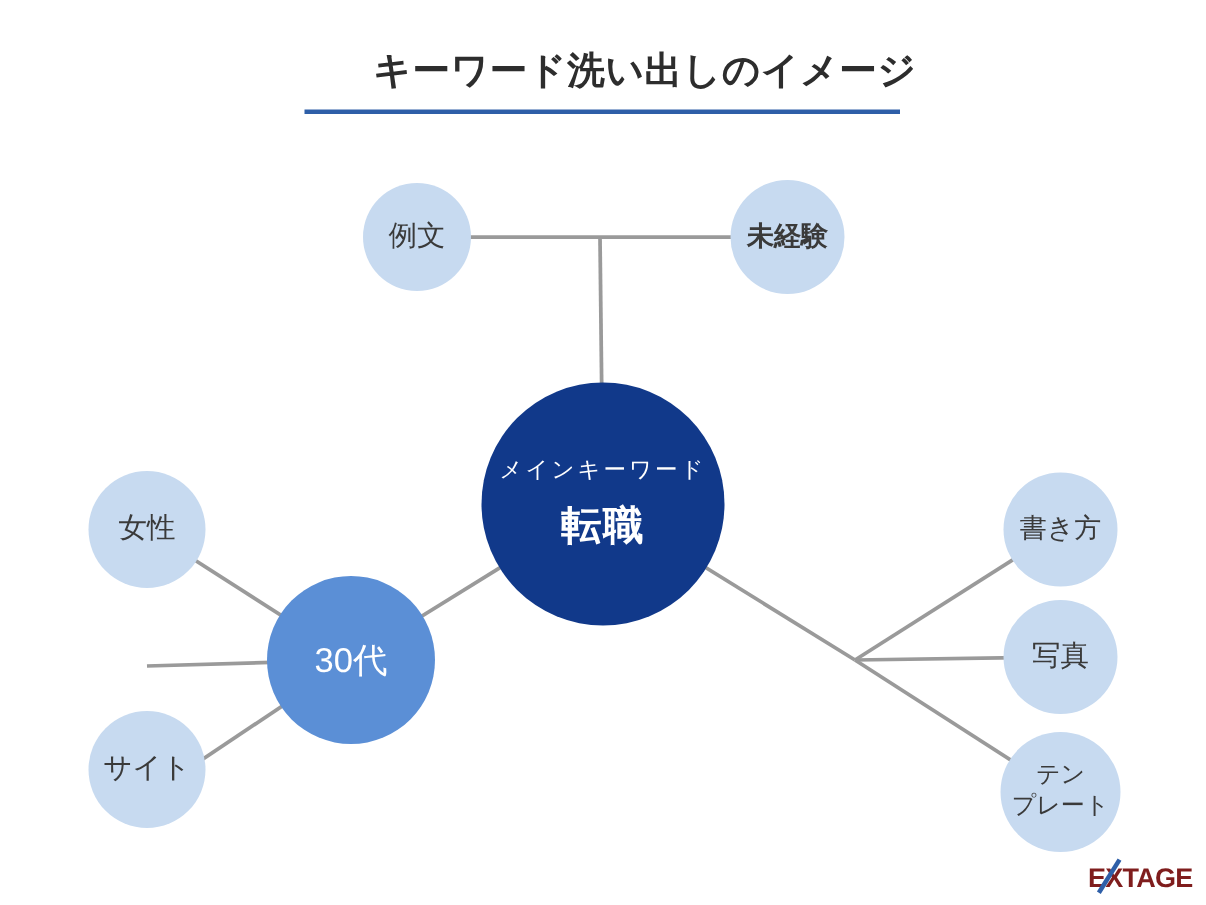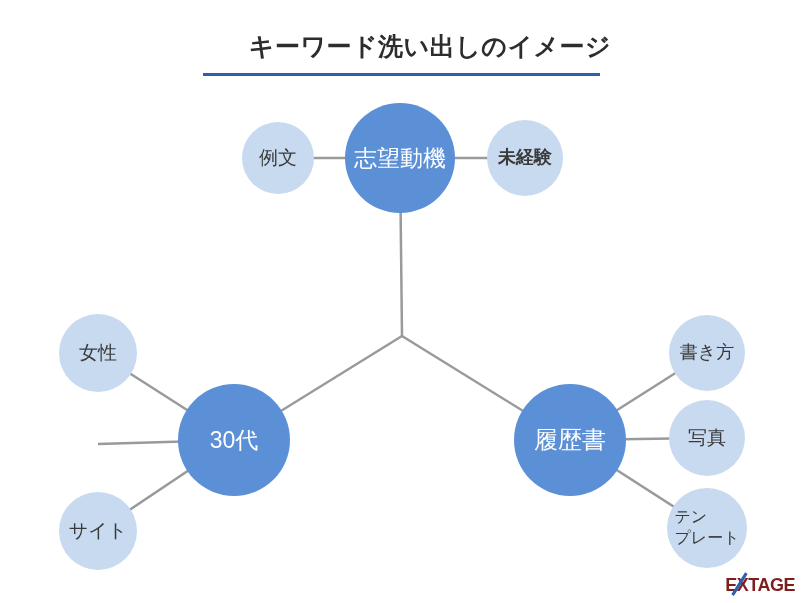--- a/index.html
+++ b/index.html
@@ -53,21 +53,21 @@
   }
 
   
   .node {
     position: absolute;
     border-radius: 50%;
     display: flex;
     flex-direction: column;
     align-items: center;
     justify-content: center;
-    text-align: left;
+    text-align: center;
   }
   .node-main {
     left: 321px; top: 255px;
     width: 162px; height: 162px;
     background: #11398a;
     color: #ffffff;
   }
   .node-main .tag {
     font-size: 15px;
     letter-spacing: 2px;
@@ -89,21 +89,21 @@
   .node-leaf {
     background: #c7daf0;
     color: #3a3a3a;
     font-size: 19px;
   }
   .node-leaf .leaf-label { white-space: pre-line; line-height: 1.3; }
   .node-leaf-reibun   { left: 242px; top: 122px; width: 72px; height: 72px; }
   .node-leaf-mikeiken { left: 487px; top: 120px; width: 76px; height: 76px; font-size: 18px; font-weight: bold; }
   .node-leaf-josei    { left: 59px;  top: 314px; width: 78px; height: 78px; }
   .node-leaf-skill    { left: 59px;  top: 405px; width: 78px; height: 78px; font-size: 17px; }
-  .node-leaf-site     { left: 59px;  top: 492px; width: 78px; height: 78px; }
+  .node-leaf-site     { left: 59px;  top: 474px; width: 78px; height: 78px; }
   .node-leaf-kakikata { left: 669px; top: 315px; width: 76px; height: 76px; font-size: 18px; }
   .node-leaf-shashin  { left: 669px; top: 400px; width: 76px; height: 76px; }
   .node-leaf-template { left: 667px; top: 488px; width: 80px; height: 80px; font-size: 16px; }
 
   
   .logo {
     position: absolute;
     top: 575px;
     right: 9px;
     font-size: 18px;
@@ -136,29 +136,27 @@
     <line x1="402" y1="336" x2="234" y2="440"></line>
     <line x1="402" y1="336" x2="570" y2="440"></line>
     <line x1="234" y1="440" x2="98" y2="353"></line>
     <line x1="234" y1="440" x2="98" y2="444"></line>
     <line x1="234" y1="440" x2="98" y2="531"></line>
     <line x1="570" y1="440" x2="707" y2="353"></line>
     <line x1="570" y1="440" x2="707" y2="438"></line>
     <line x1="570" y1="440" x2="707" y2="528"></line>
   </svg>
 
+  <div class="node node-main">
+    <span class="tag">メインキーワード</span>
+    <span class="keyword">転職</span>
+  </div>
 
-  <div class="node node-branch node-branch-motivation">
-    <span>志望動機</span>
-  </div>
   <div class="node node-branch node-branch-thirties">
     <span>30代</span>
-  </div>
-  <div class="node node-branch node-branch-resume">
-    <span>履歴書</span>
   </div>
 
   <div class="node node-leaf node-leaf-reibun">
     <span class="leaf-label">例文</span>
   </div>
   <div class="node node-leaf node-leaf-mikeiken">
     <span class="leaf-label">未経験</span>
   </div>
   <div class="node node-leaf node-leaf-josei">
     <span class="leaf-label">女性</span>

